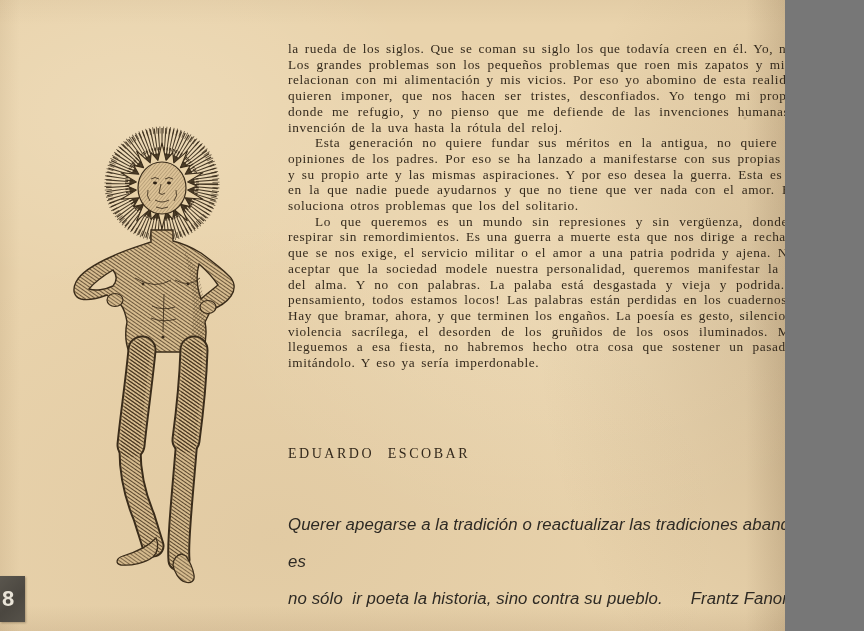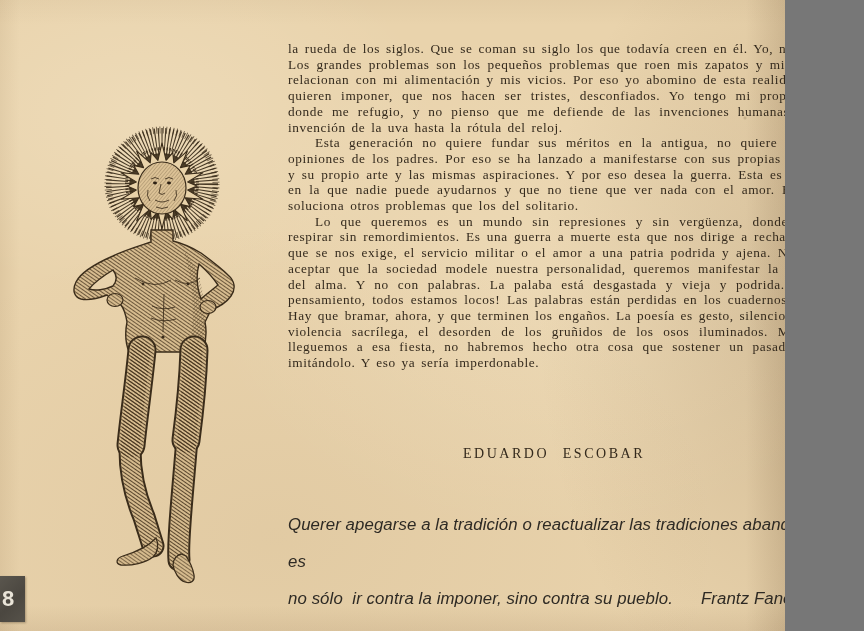--- a/index.html
+++ b/index.html
@@ -25,21 +25,21 @@
     position:absolute; left:288px; top:41px; width:566px;
     font-size:13.3px; line-height:15.7px;
     text-align:justify;
     letter-spacing:.045em; word-spacing:.14em;
     color:#342a1d;
   }
   .article p{margin:0;}
   .article p.indent{text-indent:27px;}
   .author-line{
     position:absolute; left:288px; top:446px; width:566px;
-    text-align:center; padding-right:34px; box-sizing:border-box;
+    text-align:left; padding-right:34px; box-sizing:border-box;
     font-size:14px; letter-spacing:.18em; word-spacing:.55em;
     color:#33291c;
   }
   
   .quote{
     position:absolute; left:288px; top:506px; width:576px;
     font-family:"Liberation Sans","DejaVu Sans",sans-serif;
     font-style:italic; font-weight:500;
     font-size:16.8px; line-height:37px;
     color:#2e2a24; letter-spacing:.1px;
@@ -174,21 +174,21 @@
     <p>la rueda de los siglos. Que se coman su siglo los que todavía creen en él. Yo, nada quiero. Los grandes problemas son los pequeños problemas que roen mis zapatos y mi casa, y se relacionan con mi alimentación y mis vicios. Por eso yo abomino de esta realidad que nos quieren imponer, que nos hacen ser tristes, desconfiados. Yo tengo mi propio infierno donde me refugio, y no pienso que me defiende de las invenciones humanas, desde la invención de la uva hasta la rótula del reloj.</p>
     <p class="indent">Esta generación no quiere fundar sus méritos en la antigua, no quiere aceptar las opiniones de los padres. Por eso se ha lanzado a manifestarse con sus propias costumbres y su propio arte y las mismas aspiraciones. Y por eso desea la guerra. Esta es una guerra en la que nadie puede ayudarnos y que no tiene que ver nada con el amor. El amor no soluciona otros problemas que los del solitario.</p>
     <p class="indent">Lo que queremos es un mundo sin represiones y sin vergüenza, donde se pueda respirar sin remordimientos. Es una guerra a muerte esta que nos dirige a rechazar todo lo que se nos exige, el servicio militar o el amor a una patria podrida y ajena. No podemos aceptar que la sociedad modele nuestra personalidad, queremos manifestar la deformidad del alma. Y no con palabras. La palaba está desgastada y vieja y podrida. ¡Abajo el pensamiento, todos estamos locos!  Las palabras están perdidas en los cuadernos del poeta. Hay que bramar, ahora, y que terminen los engaños. La poesía es gesto, silencio caudaloso, violencia sacrílega, el desorden de los gruñidos de los osos iluminados. Mientras no lleguemos a esa fiesta, no habremos hecho otra cosa que sostener un pasado enfermo, imitándolo. Y eso ya sería imperdonable.</p>
   </div>
 
   <div class="author-line">EDUARDO ESCOBAR</div>
 
   <div class="quote">
     <div>Querer apegarse a la tradición o reactualizar las tradiciones abandonadas, es</div>
     <div>
-      <span class="l2">no sólo  ir contra la imponer, sino contra su pueblo.</span><span class="attribution">Frantz Fanon</span>
+      <span class="l2">no sólo  ir poeta la historia, sino contra su pueblo.</span><span class="attribution">Frantz Fanon</span>
     </div>
   </div>
 
   <div class="page-tab">
     <span>8</span>
   </div>
 
 </div>
 
 </body></html>

